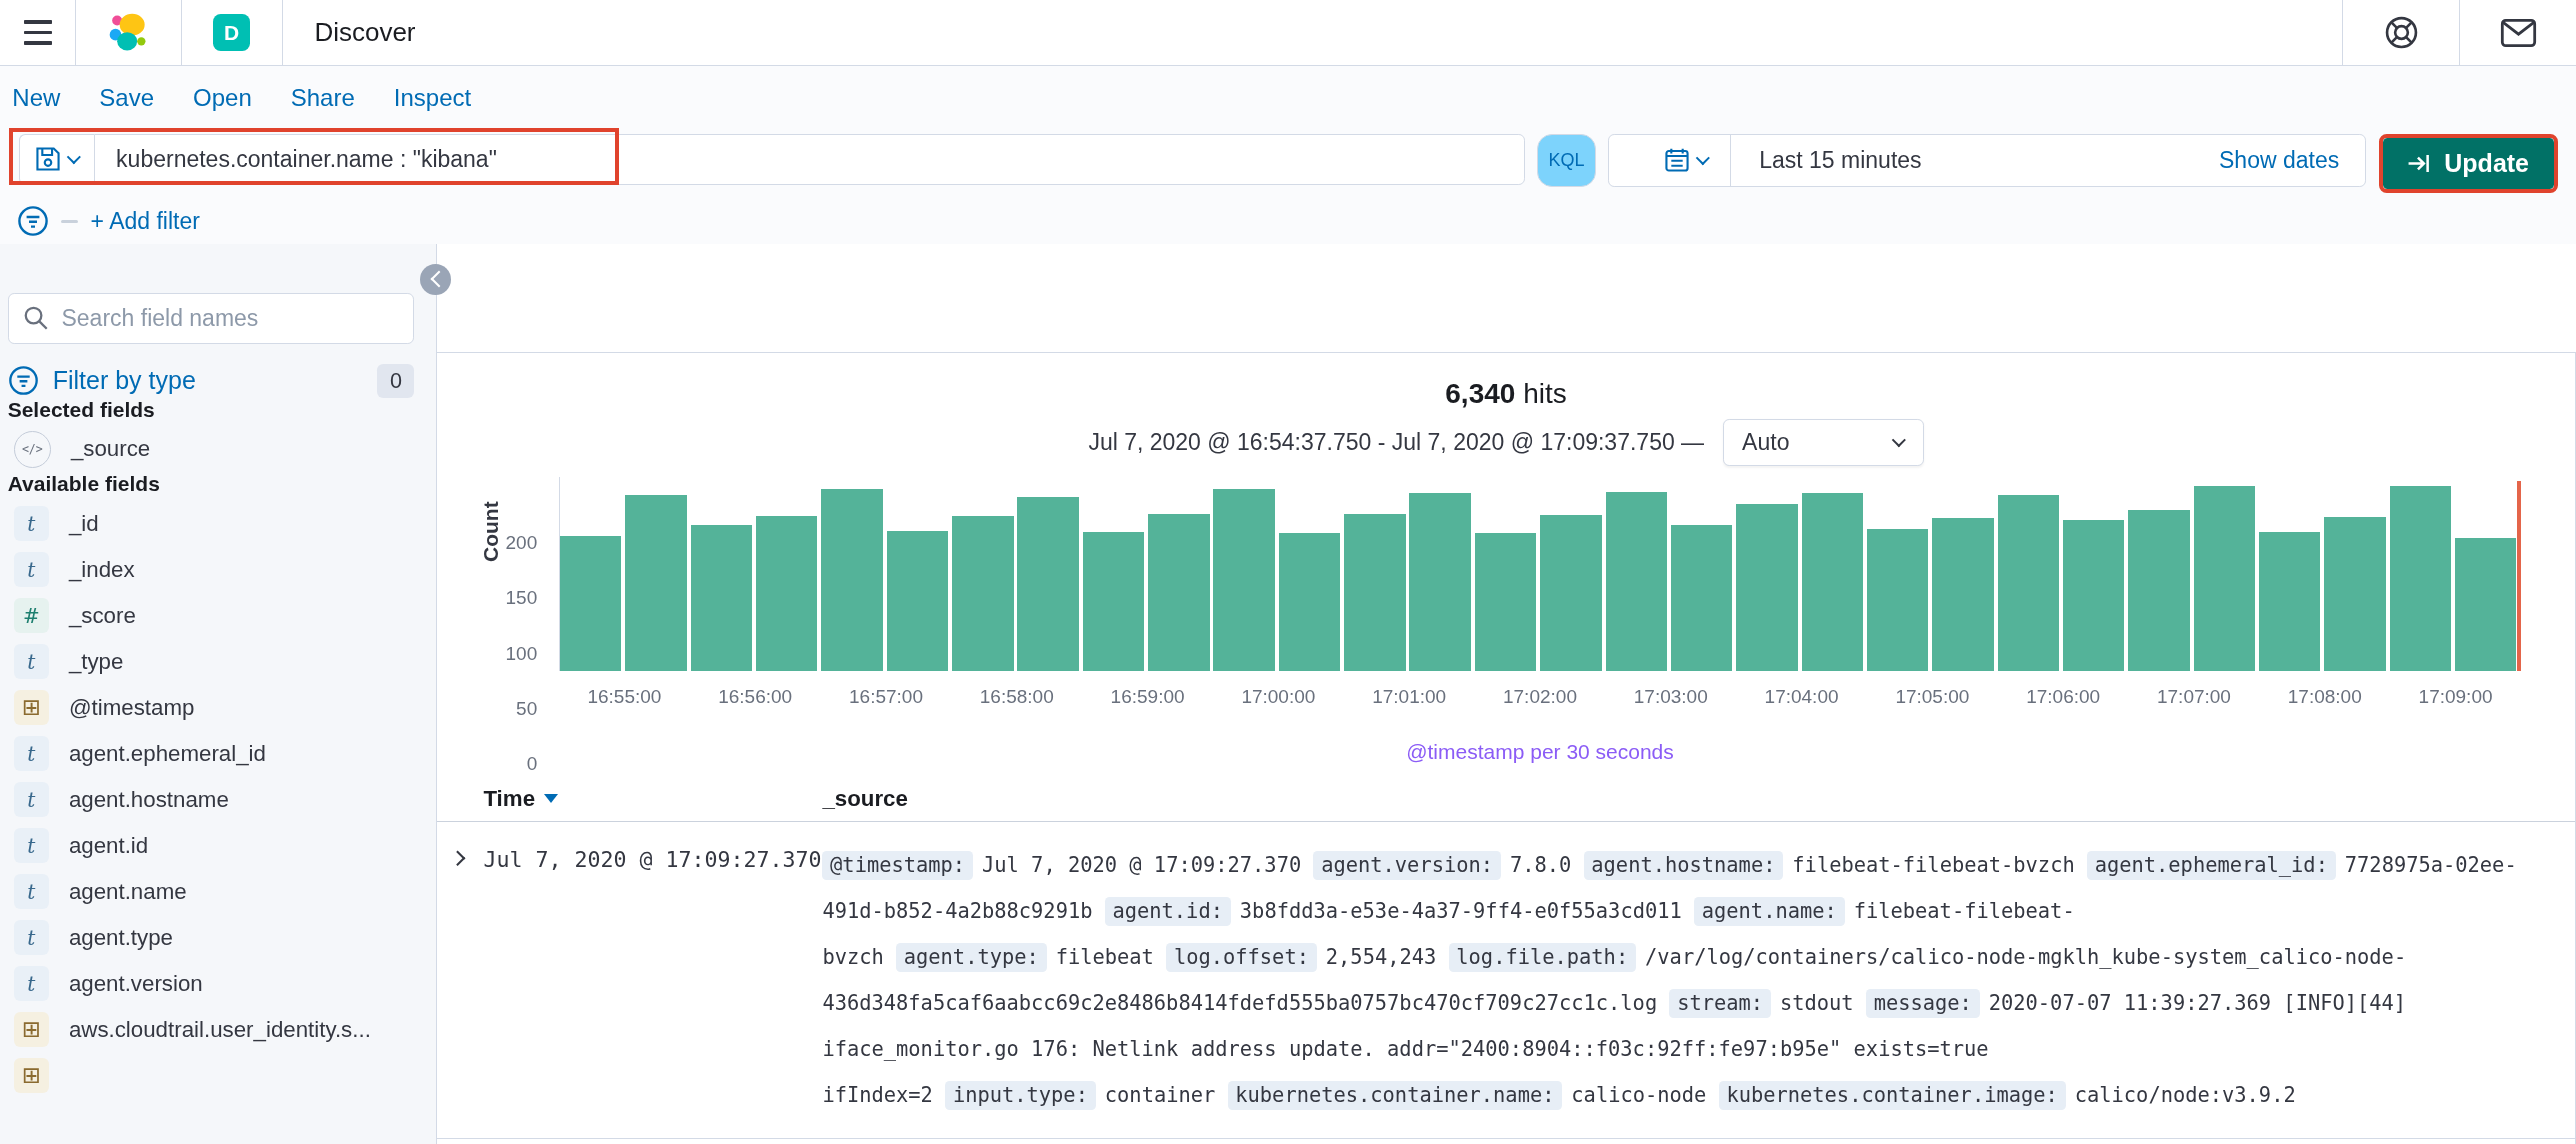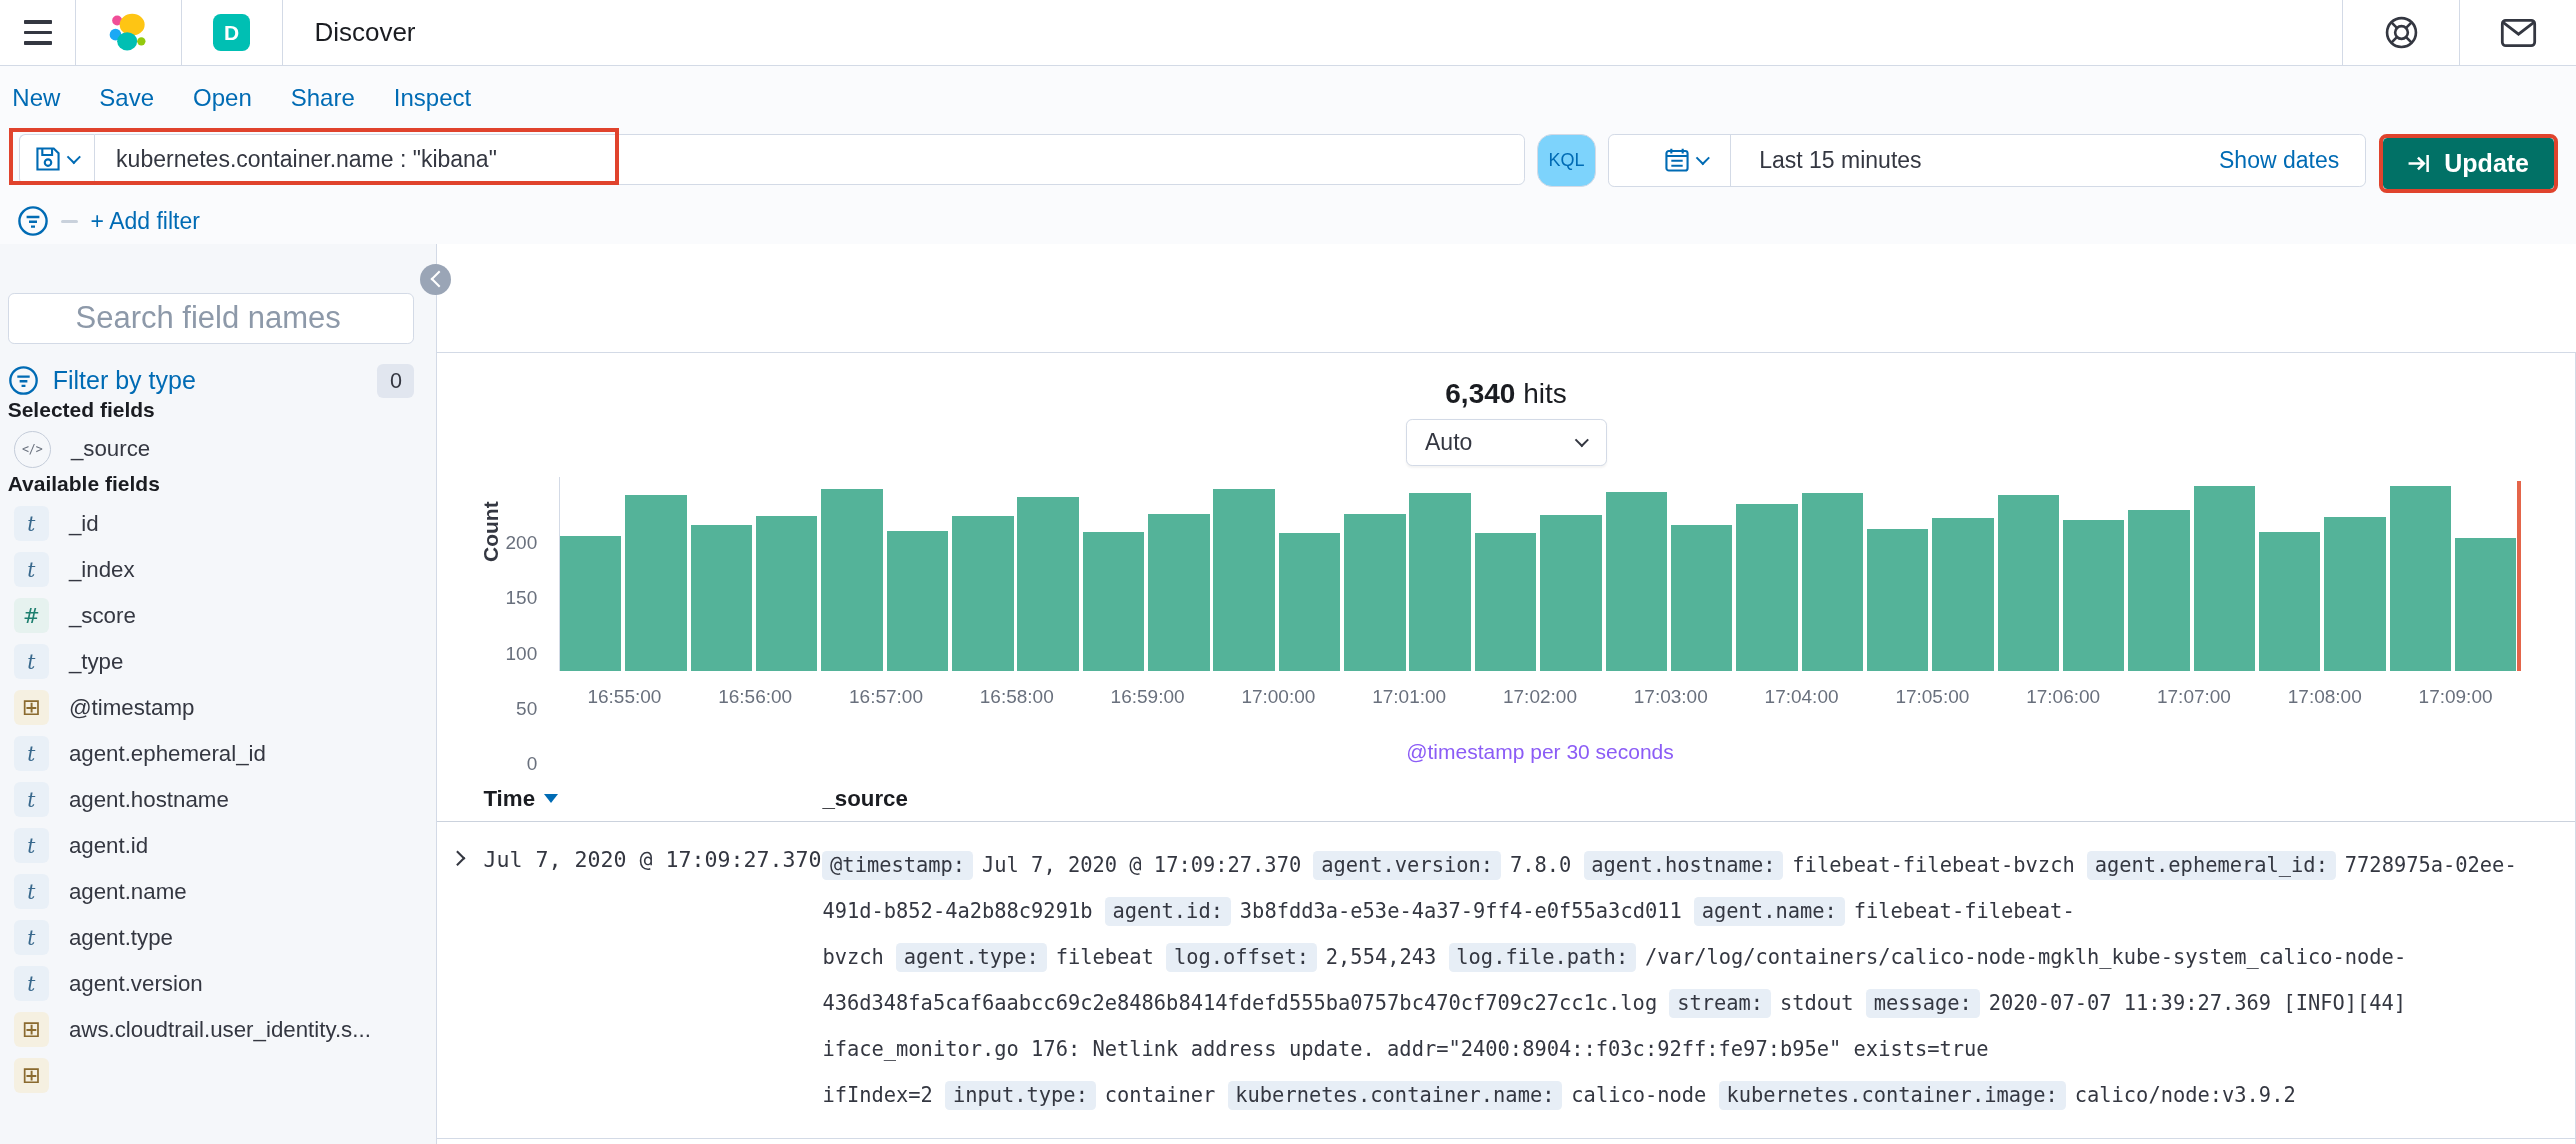--- a/index.html
+++ b/index.html
@@ -58,22 +58,22 @@
   .add-filter{color:#006BB4;font-size:23px;cursor:pointer;}
 
   
   .content{display:flex;height:914px;}
   .sidebar{width:436px;background:#F5F7FA;position:relative;padding:26px 21.6px 0 7.7px;box-sizing:border-box;flex:none;}
   .collapse-btn{position:absolute;top:20px;right:-15.4px;width:31px;height:31px;border-radius:50%;
                 background:#9AA5B6;display:flex;align-items:center;justify-content:center;cursor:pointer;z-index:6;}
   .index-pattern{display:flex;align-items:center;gap:14px;font-size:26px;font-weight:bold;color:#1a1c21;cursor:pointer;}
   .sb-search{margin-top:23px;height:49px;background:#fff;border:0.8px solid #D3DAE6;border-radius:6.2px;
              display:flex;align-items:center;padding:0 14px;gap:10.8px;}
-  .sb-search input{border:none;outline:none;flex:1;font-size:31px;color:#1d4ed8;background:transparent;
-                   font-family:"Liberation Sans","DejaVu Sans",sans-serif;margin-left:40px;}
+  .sb-search input{border:none;outline:none;flex:1;font-size:23px;color:#1d4ed8;background:transparent;
+                   font-family:"Liberation Sans","DejaVu Sans",sans-serif;}
   .sb-search input::placeholder{color:#8D99A9;}
   .filter-type-row{margin-top:20px;display:flex;align-items:center;gap:14px;}
   .filter-type-label{color:#006BB4;font-size:25px;cursor:pointer;}
   .ft-count{margin-left:auto;background:#E1E6EF;border-radius:6.2px;min-width:37px;height:34px;
             display:flex;align-items:center;justify-content:center;font-size:21.6px;color:#343741;}
   .sb-section{font-size:21px;font-weight:bold;color:#1a1c21;}
   .field-list{margin-top:4.6px;}
   .field-row{display:flex;align-items:center;gap:20px;height:46px;cursor:pointer;padding-left:6.2px;}
   .fbadge{width:35px;height:35px;border-radius:6.2px;display:flex;align-items:center;justify-content:center;
           flex:none;font-size:20px;}
@@ -317,20 +317,21 @@
       </div>
   </div>
 
   <div class="main">
     <div class="panel">
       <div class="hits-line">
         <span class="hits-count">6,340</span>
         <span>hits</span>
       </div>
       <div class="range-line">
+        <span class="range-text">Jul 7, 2020 @ 16:54:37.750 - Jul 7, 2020 @ 17:09:37.750 —</span>
         <div class="interval-select">
           <span>Auto</span>
           <span class="chev small dark"></span>
         </div>
       </div>
 
       <div class="chart">
         <div class="count-label">Count</div>
         <div class="plot-wrap">
           <div class="yaxis">

